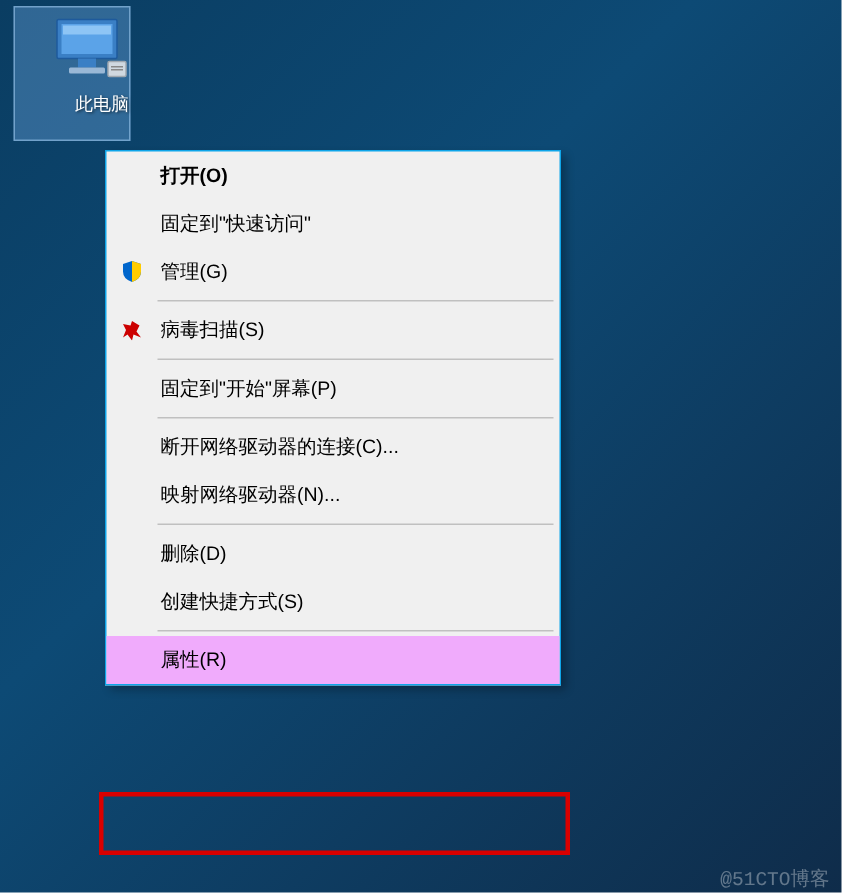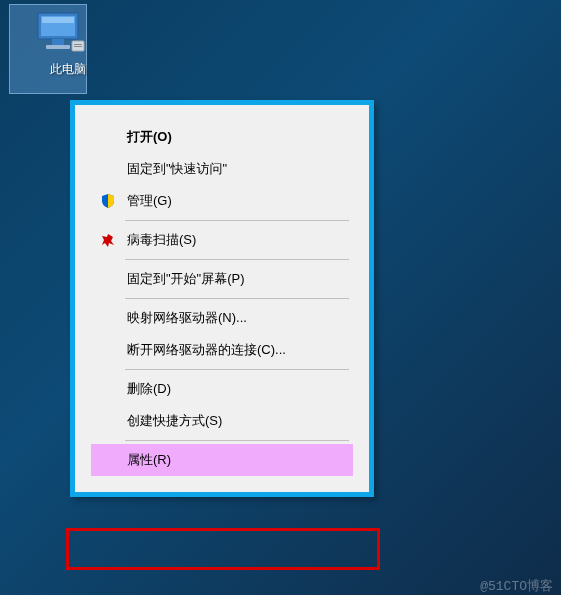--- a/index.html
+++ b/index.html
@@ -39,23 +39,23 @@
       font-size: 12px;
       text-align: center;
       text-shadow: 1px 1px 2px rgba(0,0,0,0.6);
     }
     .context-menu {
       position: absolute;
       top: 100px;
       left: 70px;
       width: 304px;
       background: #f0f0f0;
-      border: 5px solid #0ea5e9;
+      border: 1px solid #0ea5e9;
       box-shadow: 3px 3px 6px rgba(0,0,0,0.3);
-      padding: 16px;
+      padding: 0;
     }
     .menu-item {
       display: flex;
       align-items: center;
       padding: 7px 8px 7px 36px;
       font-size: 13px;
       color: #000;
       cursor: pointer;
       position: relative;
     }
@@ -138,24 +138,24 @@
       </svg>
     </span>
     <span>病毒扫描(S)</span>
   </div>
   <div class="menu-separator"></div>
   <div class="menu-item">
     <span>固定到"开始"屏幕(P)</span>
   </div>
   <div class="menu-separator"></div>
   <div class="menu-item">
-    <span>映射网络驱动器(N)...</span>
+    <span>断开网络驱动器的连接(C)...</span>
   </div>
   <div class="menu-item">
-    <span>断开网络驱动器的连接(C)...</span>
+    <span>映射网络驱动器(N)...</span>
   </div>
   <div class="menu-separator"></div>
   <div class="menu-item">
     <span>删除(D)</span>
   </div>
   <div class="menu-item">
     <span>创建快捷方式(S)</span>
   </div>
   <div class="menu-separator"></div>
   <div class="menu-item highlighted">

